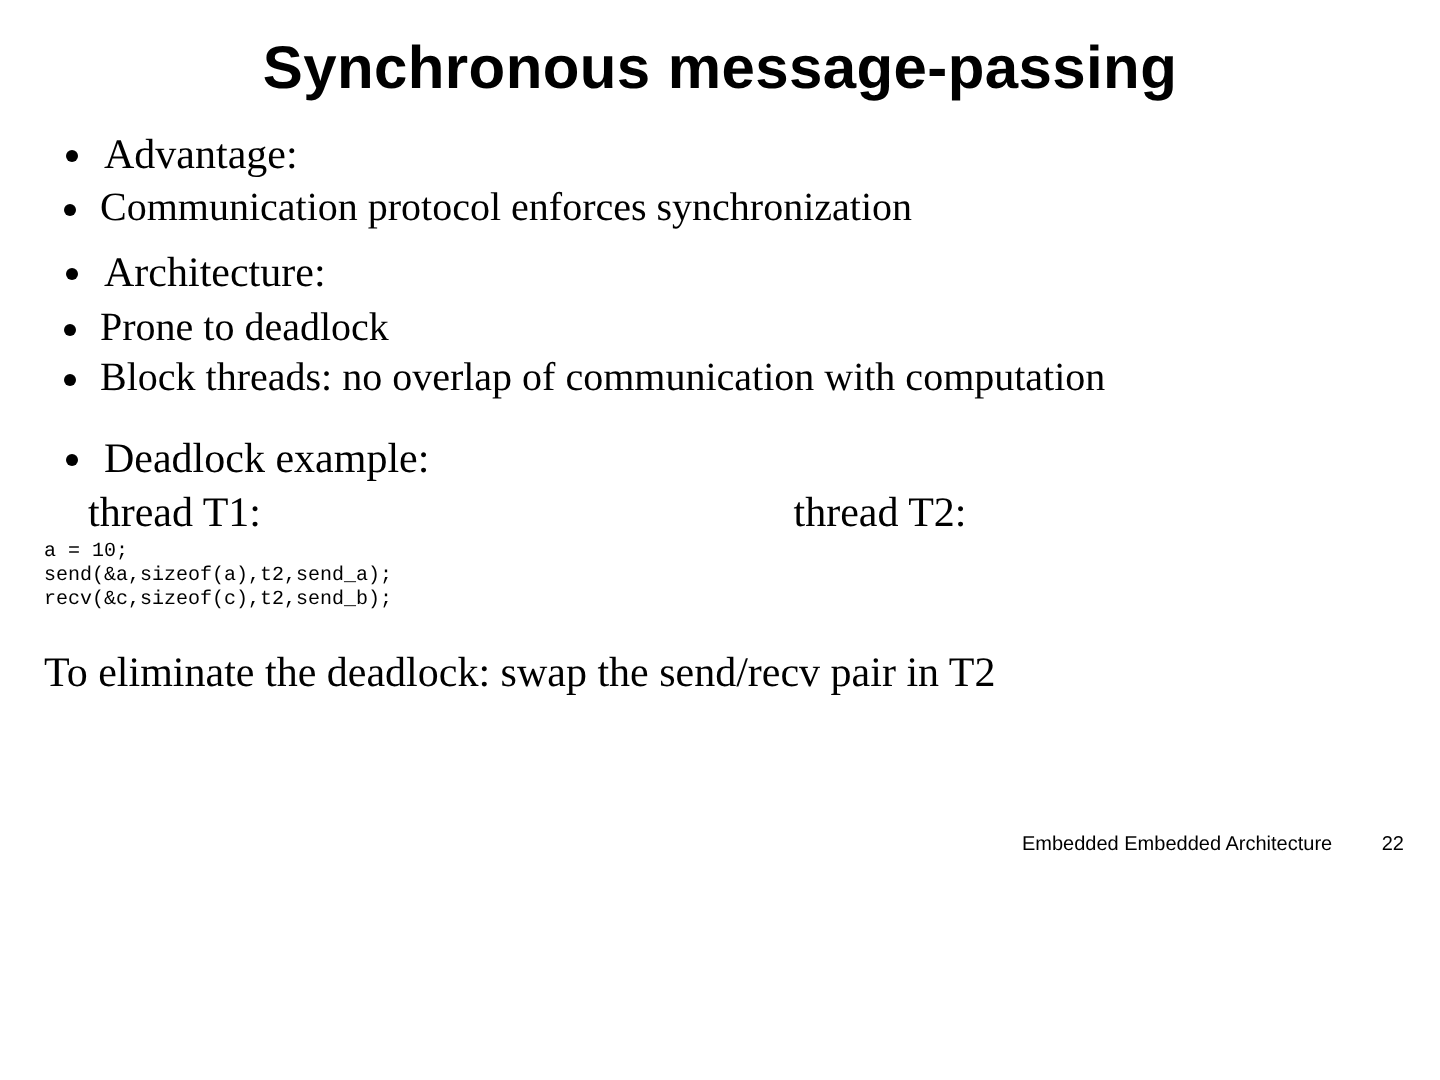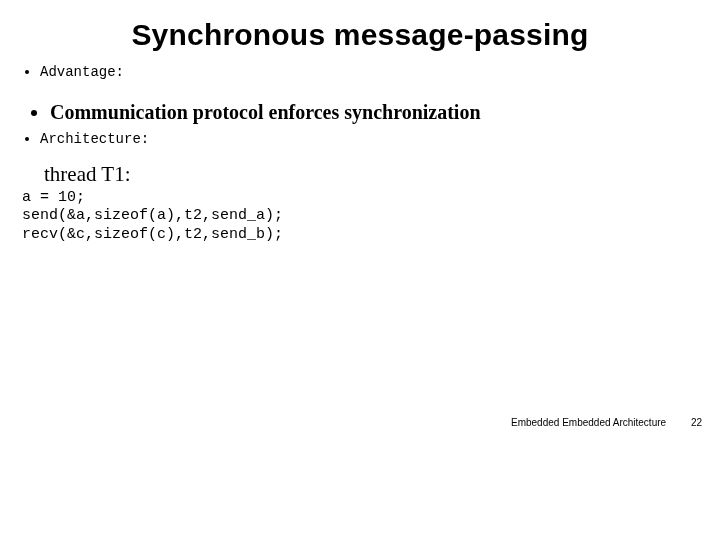--- a/index.html
+++ b/index.html
@@ -27,30 +27,28 @@
     margin: 4px 0 12px 0;
     letter-spacing: 0.2px;
   }
   ul.top {
     list-style: disc;
     margin: 0;
     padding-left: 18px;
     font-family: Georgia, 'Times New Roman', serif;
   }
   ul.top > li {
-    font-size: 14px;
-    margin: 0 0 2px 0;
+    font-size: 21px;
+    margin: 0 0 2px 12px;
     line-height: 1.25;
-    font-family: Liberation Mono, monospace;
   }
   ul.sub {
     list-style: disc;
-    margin: 18px 0 6px 0;
+    margin: 2px 0 6px 0;
     padding-left: 28px;
-    font-weight: bold;
   }
   ul.sub > li {
     font-size: 20px;
     line-height: 1.25;
   }
   .example-block {
     margin-top: 14px;
   }
   .example-heading {
     font-size: 21px;
@@ -66,21 +64,21 @@
     flex: 0 0 49%;
   }
   .thread-label {
     font-size: 21px;
     display: block;
   }
   .col-left .thread-label { padding-left: 22px; }
   .col-right .thread-label { padding-left: 30px; }
   pre.code {
     font-family: "Courier New", Courier, monospace;
-    font-size: 15px;
+    font-size: 10px;
     line-height: 1.22;
     margin: 2px 0 0 0;
     white-space: pre;
   }
   .conclusion {
     font-size: 21px;
     margin-top: 16px;
     line-height: 1.3;
   }
   .footer {
@@ -107,35 +105,44 @@
   <ul class="top">
     <li>Advantage:</li>
   </ul>
   <ul class="sub">
     <li>Communication protocol enforces synchronization</li>
   </ul>
 
   <ul class="top">
     <li>Architecture:</li>
   </ul>
+  <ul class="sub">
+    <li>Prone to deadlock</li>
+    <li>Block threads: no overlap of communication with computation</li>
+  </ul>
 
   <div class="example-block">
+    <ul class="top">
+      <li class="example-heading">Deadlock example:</li>
+    </ul>
     <div class="columns">
       <div class="col-left">
         <span class="thread-label">thread T1:</span>
         <pre class="code">a = 10;
 send(&amp;a,sizeof(a),t2,send_a);
 recv(&amp;c,sizeof(c),t2,send_b);</pre>
       </div>
       <div class="col-right">
+        <span class="thread-label">thread T2:</span>
       </div>
     </div>
   </div>
 
   <div class="conclusion">
+    <div>To eliminate the deadlock: swap the send/recv pair in T2</div>
   </div>
 
   <div class="footer">
     <span>Embedded Embedded Architecture</span>
     <span class="pg">22</span>
   </div>
 
 </div>
 
 </body></html>

